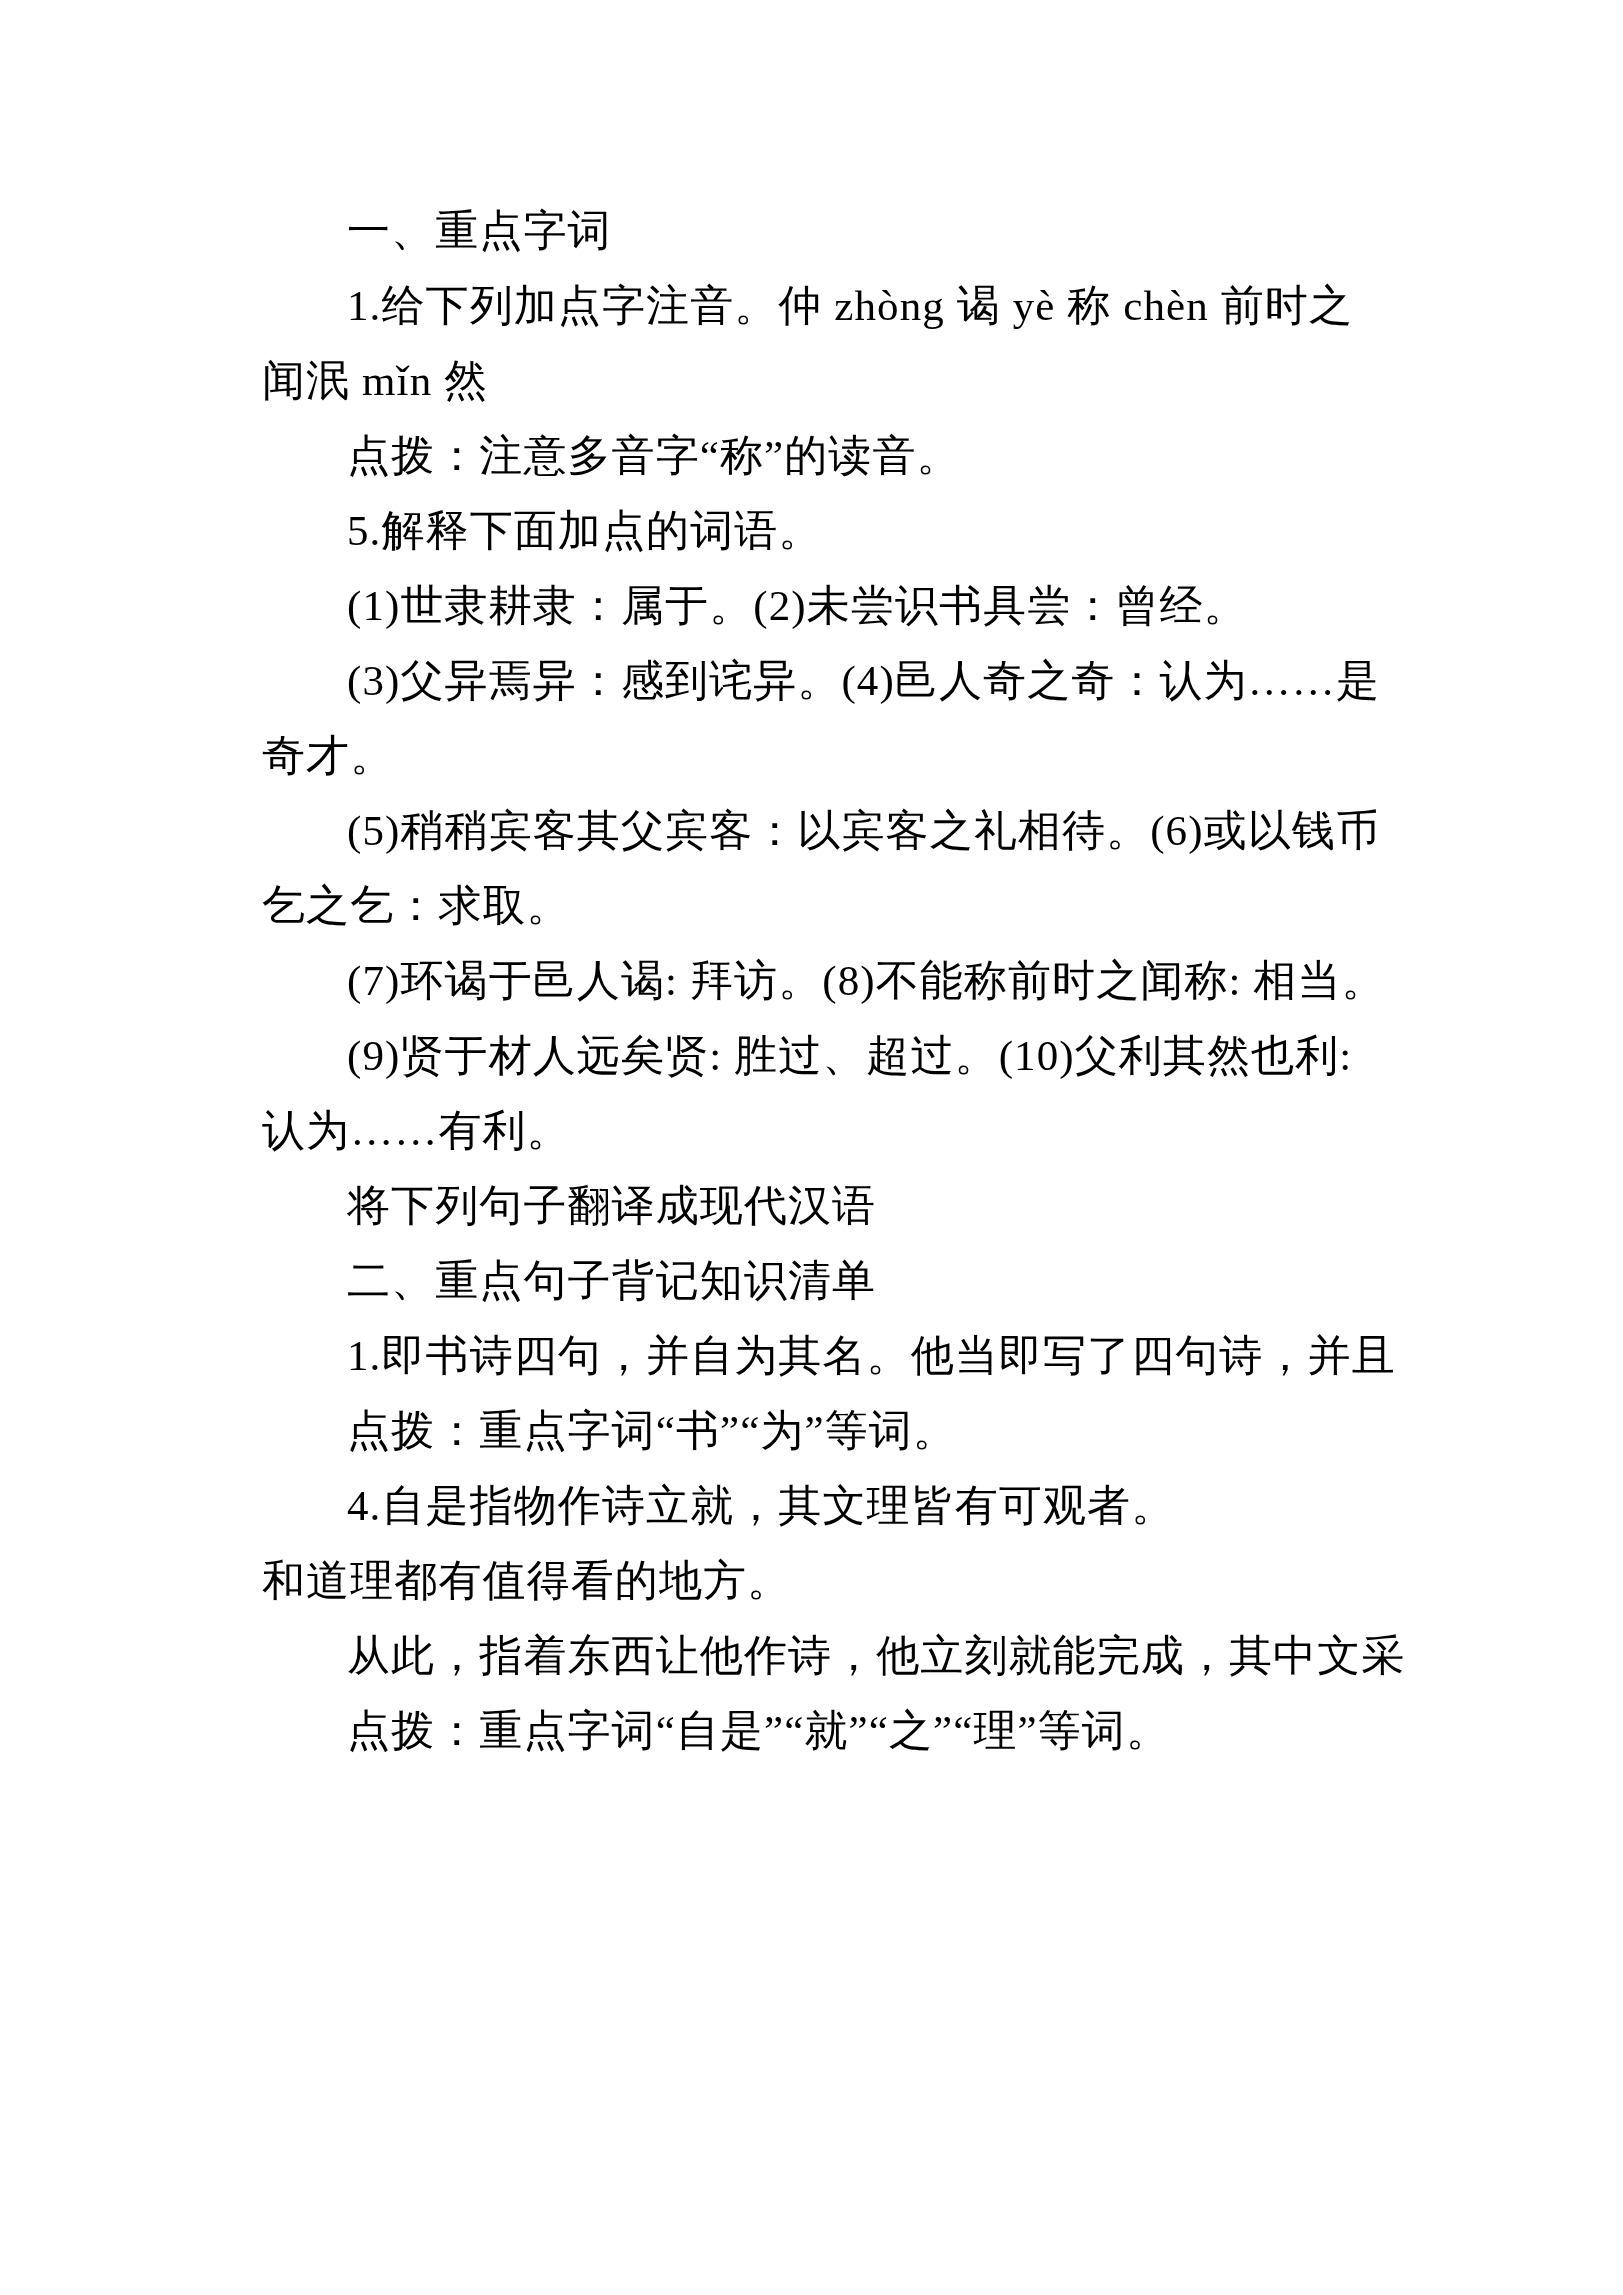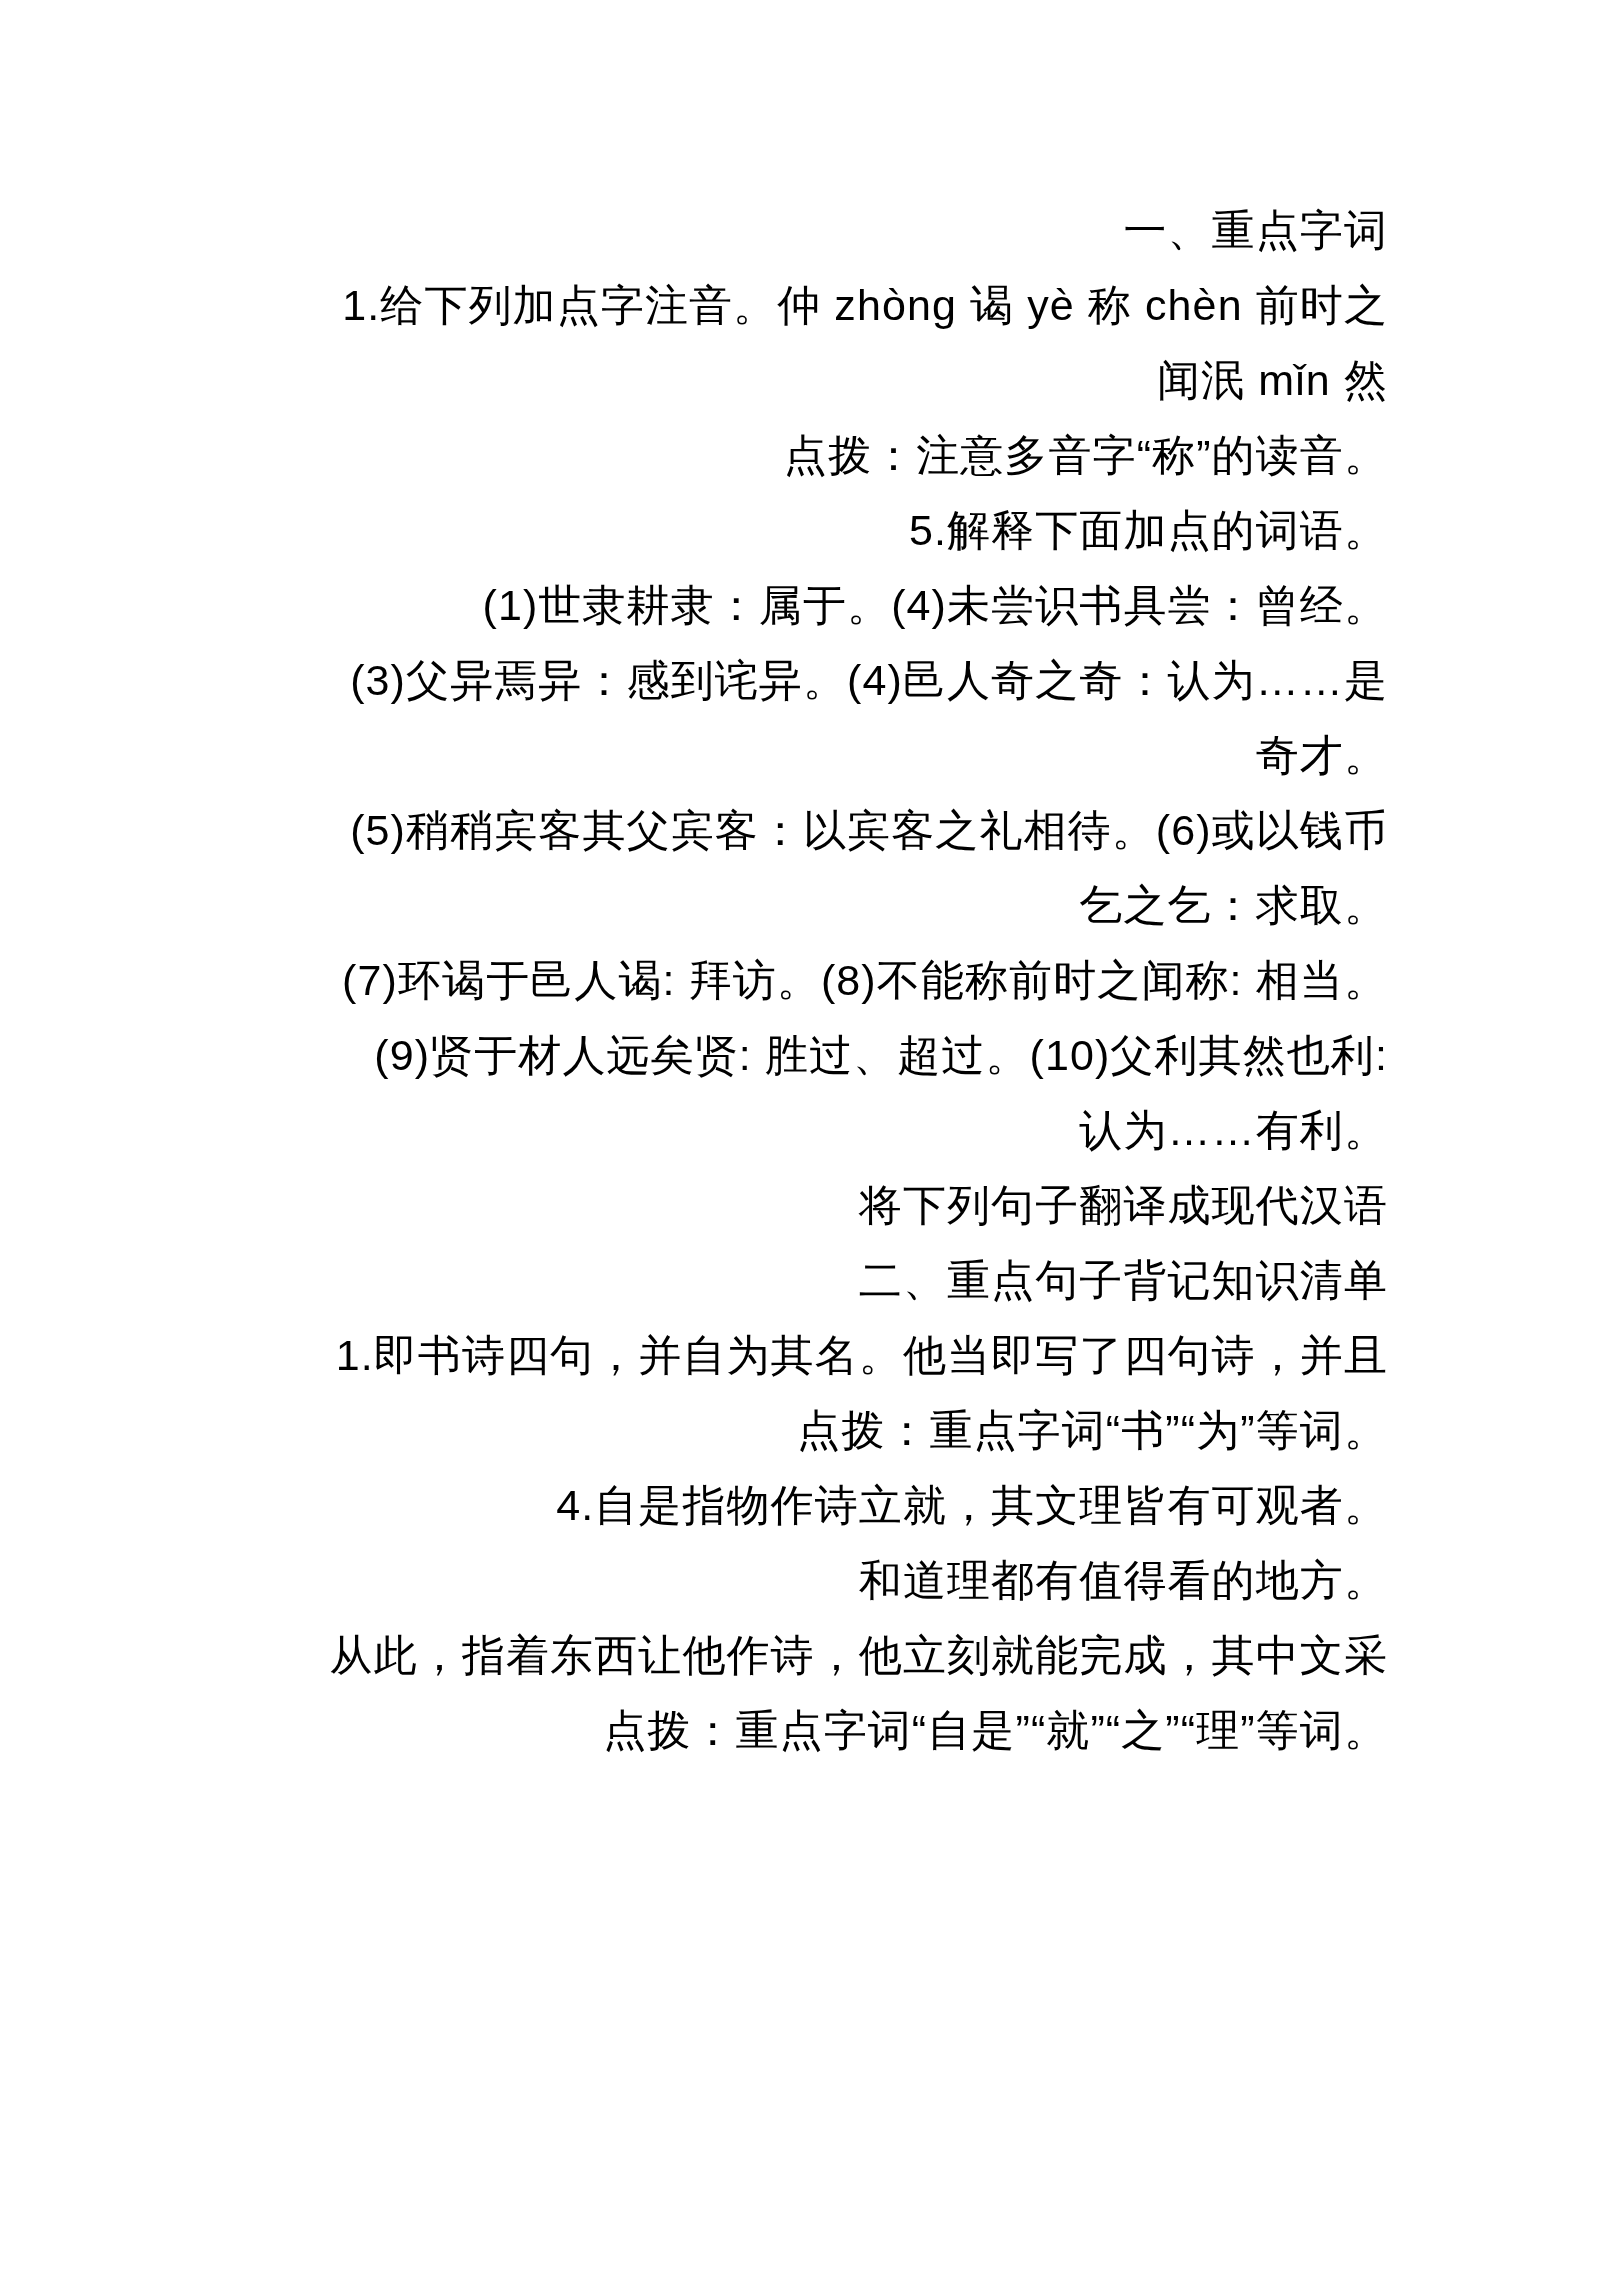--- a/index.html
+++ b/index.html
@@ -9,30 +9,29 @@
   }
   .page {
     position: relative;
     width: 1623px;
     height: 2295px;
     background: #ffffff;
     overflow: hidden;
   }
   .content {
     position: absolute;
-    left: 241px;
+    left: 262px;
     top: 193px;
     width: 1147px;
-    font-family: Liberation Sans, sans-serif;
+    font-family: Liberation Serif, serif;
     font-size: 43px;
     line-height: 75px;
     color: #000000;
     letter-spacing: 1.1px;
     font-weight: 400;
-    text-align: right;
   }
   .para {
     margin: 0;
     padding: 0;
   }
   .line {
     display: block;
     white-space: nowrap;
   }
   .line.first {
@@ -51,21 +50,21 @@
         <span class="line first">1.给下列加点字注音。仲 zhòng 谒 yè 称 chèn 前时之</span>
         <span class="line">闻泯 mǐn 然</span>
       </p>
       <p class="para">
         <span class="line first">点拨：注意多音字“称”的读音。</span>
       </p>
       <p class="para">
         <span class="line first">5.解释下面加点的词语。</span>
       </p>
       <p class="para">
-        <span class="line first">(1)世隶耕隶：属于。(4)未尝识书具尝：曾经。</span>
+        <span class="line first">(1)世隶耕隶：属于。(2)未尝识书具尝：曾经。</span>
       </p>
       <p class="para">
         <span class="line first">(3)父异焉异：感到诧异。(4)邑人奇之奇：认为……是</span>
         <span class="line">奇才。</span>
       </p>
       <p class="para">
         <span class="line first">(5)稍稍宾客其父宾客：以宾客之礼相待。(6)或以钱币</span>
         <span class="line">乞之乞：求取。</span>
       </p>
       <p class="para">

